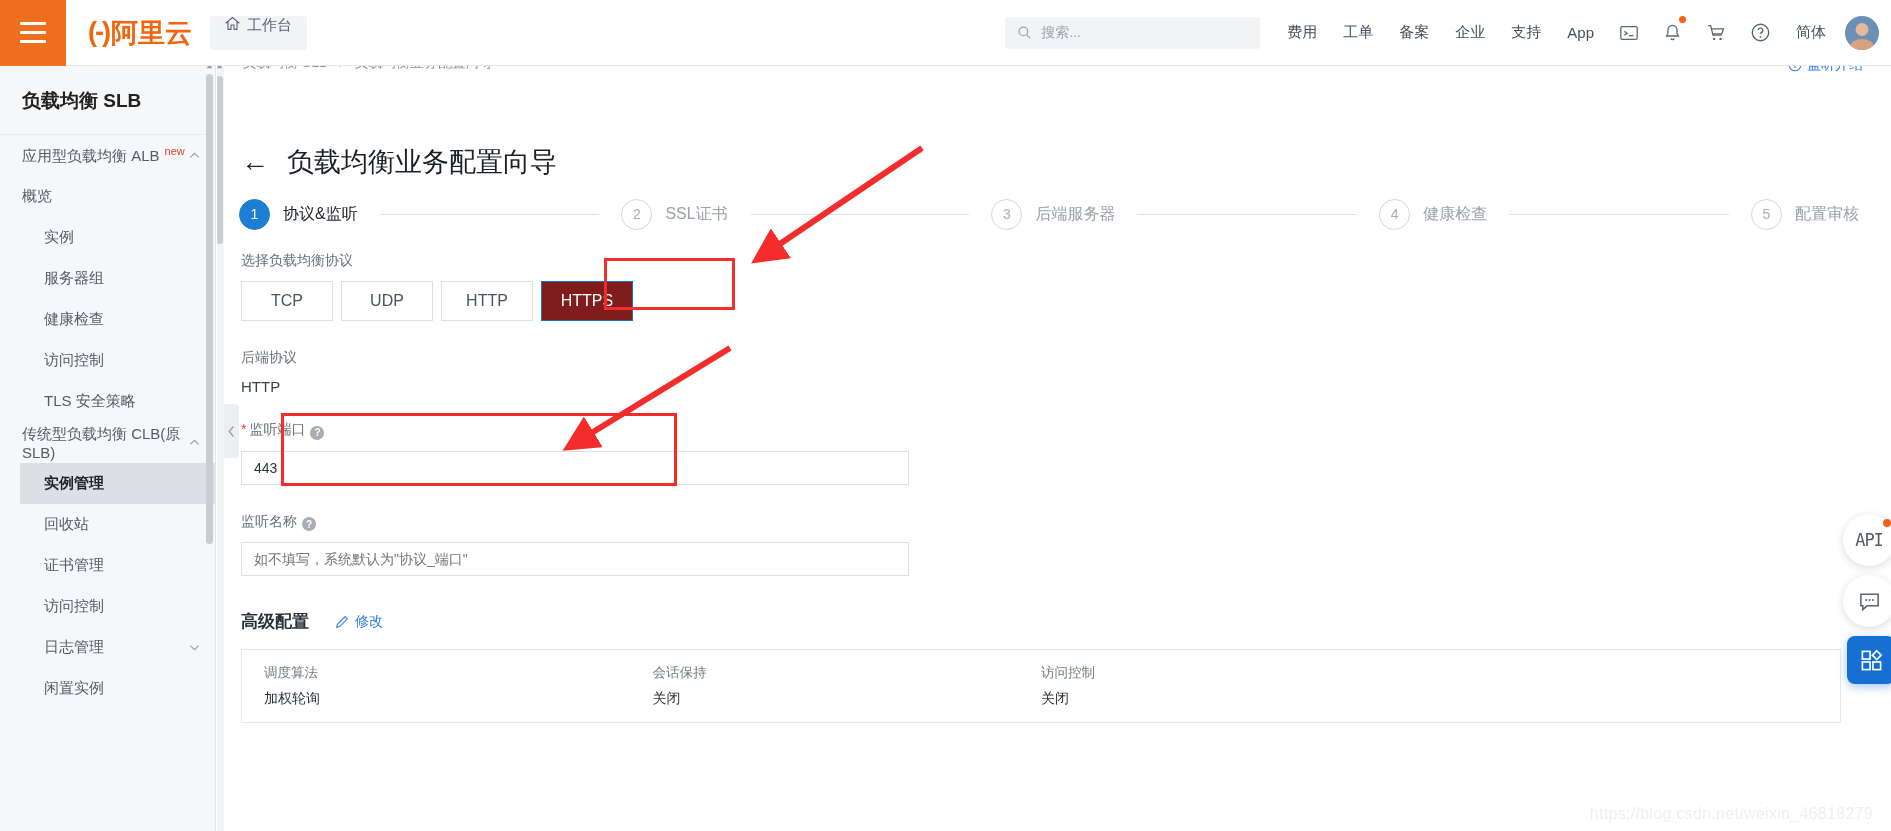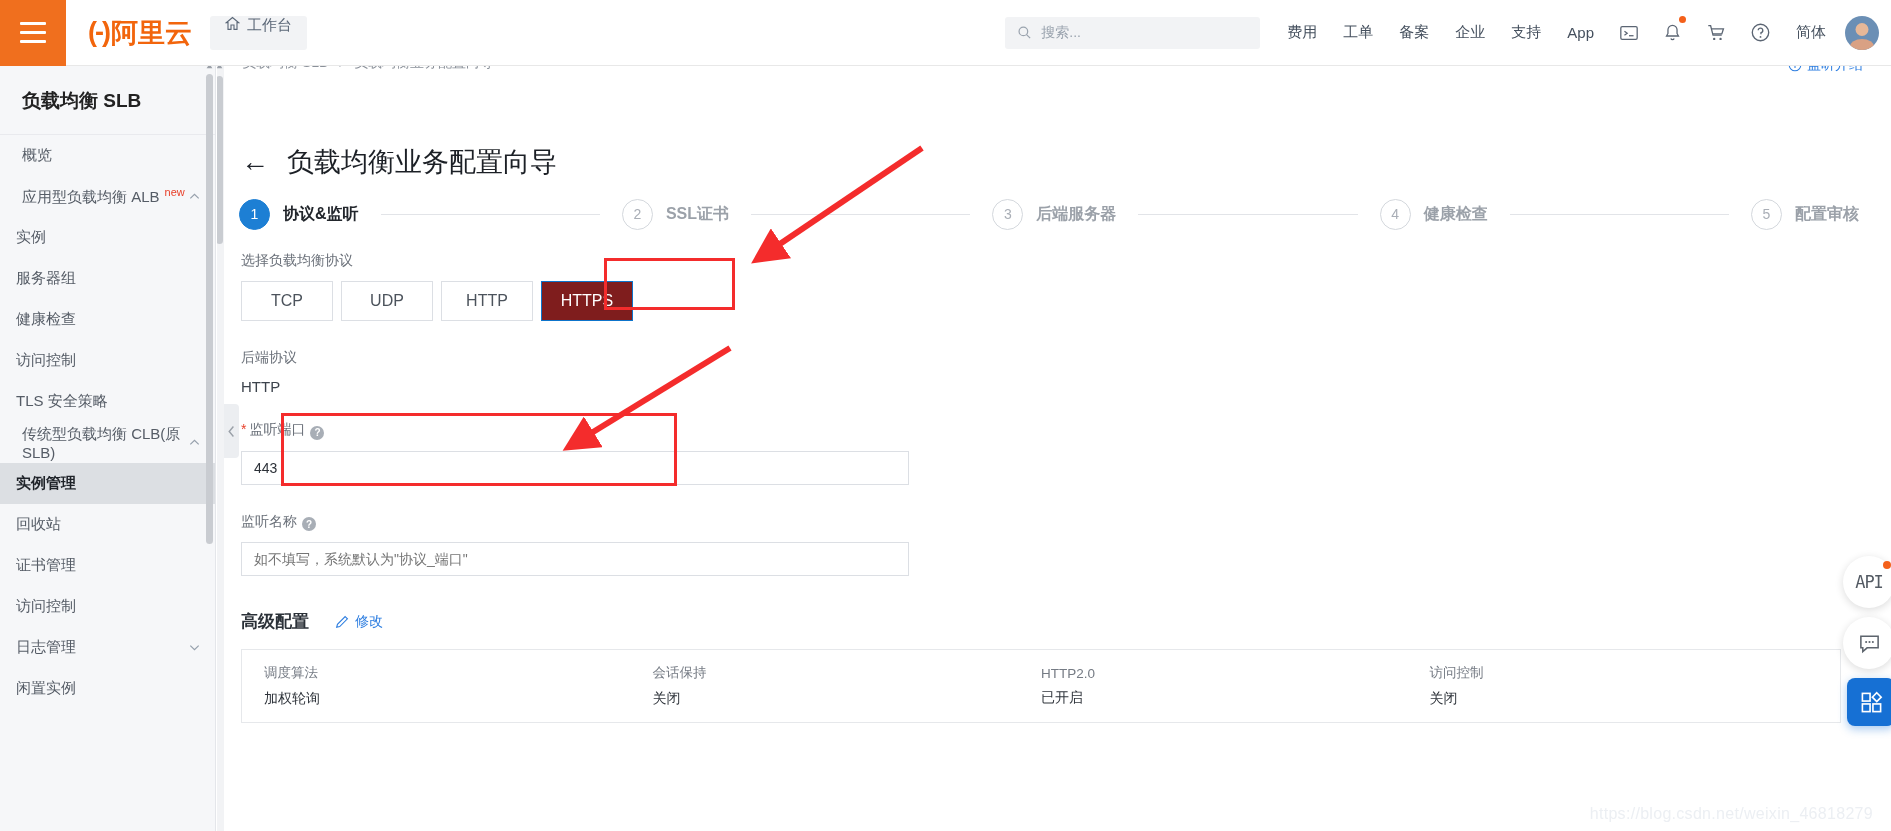--- a/index.html
+++ b/index.html
@@ -77,21 +77,21 @@
   }
   .sb-title {
     font-size: 19px; font-weight: bold; color: #222; padding: 22px 0 20px 22px;
     border-bottom: 1px solid #e9eaee;
   }
   .sb-item {
     display: flex; align-items: center; height: 41px; padding-left: 22px;
     color: #555c66; font-size: 15px; cursor: pointer; position: relative;
   }
   .sb-item.group { justify-content: space-between; padding-right: 14px; }
-  .sb-item.child { padding-left: 16px; }
+  .sb-item.child { padding-left: 24px; margin-left: 20px; }
   .sb-item.active { background: #dcdfe3; color: #1f2329; font-weight: bold; }
   .sb-new {
     color: #e8402a; font-size: 11px; margin-left: 5px; vertical-align: super; font-weight: normal;
   }
   .chev { width: 13px; height: 13px; flex: 0 0 13px; color: #96a0ac; }
   .sb-scroll {
     position: absolute; right: 2px; top: 8px; width: 7px; height: 470px;
     background: #c9ccd1; border-radius: 4px;
   }
   .sb-scroll-arrow {
@@ -124,21 +124,21 @@
     position: absolute; left: 22px; top: 125px; width: 1620px; height: 46px;
     display: flex; align-items: center;
   }
   .step { display: flex; align-items: center; gap: 13px; flex: 0 0 auto; }
   .step .num {
     width: 31px; height: 31px; border-radius: 50%;
     display: flex; align-items: center; justify-content: center;
     font-size: 14px; border: 1px solid #d4d8dd; color: #a9aeb6; background: #fff;
   }
   .step.done .num { background: #1d7fd4; border-color: #1d7fd4; color: #fff; }
-  .step .lbl { font-size: 16px; font-weight: bold; color: #9ba1a9; white-space: nowrap; }
+  .step .lbl { font-size: 16px; font-weight: normal; color: #9ba1a9; white-space: nowrap; }
   .step.done .lbl { color: #22262c; }
   .step-line { flex: 1 1 auto; height: 1px; background: #e2e4e8; margin: 0 22px; min-width: 40px; }
 
   
   .form { position: absolute; left: 24px; top: 186px; width: 1630px; }
   .fl { font-size: 14px; color: #6a7079; margin-bottom: 11px; }
   .fl .req { color: #e8402a; margin-right: 3px; }
   .help {
     display: inline-flex; align-items: center; justify-content: center;
     width: 14px; height: 14px; border-radius: 50%; background: #a8aeb6; color: #fff;
@@ -184,21 +184,21 @@
   }
   .collapse-handle {
     position: absolute; left: 7px; top: 338px; width: 15px; height: 54px;
     background: #eceef1; border-radius: 0 4px 4px 0;
     display: flex; align-items: center; justify-content: center; cursor: pointer;
     color: #9aa0a8; font-size: 12px;
   }
 
   
   .float-col {
-    position: absolute; right: 0px; top: 490px; display: flex; flex-direction: column;
+    position: absolute; right: 0px; top: 448px; display: flex; flex-direction: column;
     align-items: flex-end; gap: 9px;
   }
   .fbtn {
     width: 52px; height: 52px; border-radius: 50%; background: #fff;
     box-shadow: 0 2px 9px rgba(0,0,0,0.14);
     display: flex; align-items: center; justify-content: center;
     cursor: pointer; color: #5d646d; position: relative; margin-right: -4px;
   }
   .fbtn .badge {
     position: absolute; top: 5px; right: 4px; width: 8px; height: 8px;
@@ -290,31 +290,31 @@
         </svg>
       </div>
       <div class="navlink">简体</div>
     </div>
     <div class="avatar"></div>
   </div>
 
   <div class="sidebar">
     <div class="sb-title">负载均衡 SLB</div>
 
-    <div class="sb-item">
-      <span>概览</span>
-    </div>
-
     <div class="sb-item group">
       <span>
         <span>应用型负载均衡 ALB</span><sup class="sb-new">new</sup>
       </span>
       <svg class="chev" viewBox="0 0 14 14">
         <path d="M2.5 9L7 4.6 11.5 9" fill="none" stroke="#96a0ac" stroke-width="1.3"></path>
       </svg>
+    </div>
+
+    <div class="sb-item">
+      <span>概览</span>
     </div>
 
     <div class="sb-item child">
       <span>实例</span>
     </div>
     <div class="sb-item child">
       <span>服务器组</span>
     </div>
     <div class="sb-item child">
       <span>健康检查</span>
@@ -458,24 +458,20 @@
       <div class="adv-box">
         <div class="adv-cell">
           <div class="k">调度算法</div>
           <div class="v">加权轮询</div>
         </div>
         <div class="adv-cell">
           <div class="k">会话保持</div>
           <div class="v">关闭</div>
         </div>
         <div class="adv-cell">
-          <div class="k">HTTP2.0</div>
-          <div class="v">已开启</div>
-        </div>
-        <div class="adv-cell">
           <div class="k">访问控制</div>
           <div class="v">关闭</div>
         </div>
       </div>
     </div>
 
     <div class="float-col">
       <div class="fbtn api">
         <span class="badge"></span>
         <span>API</span>

